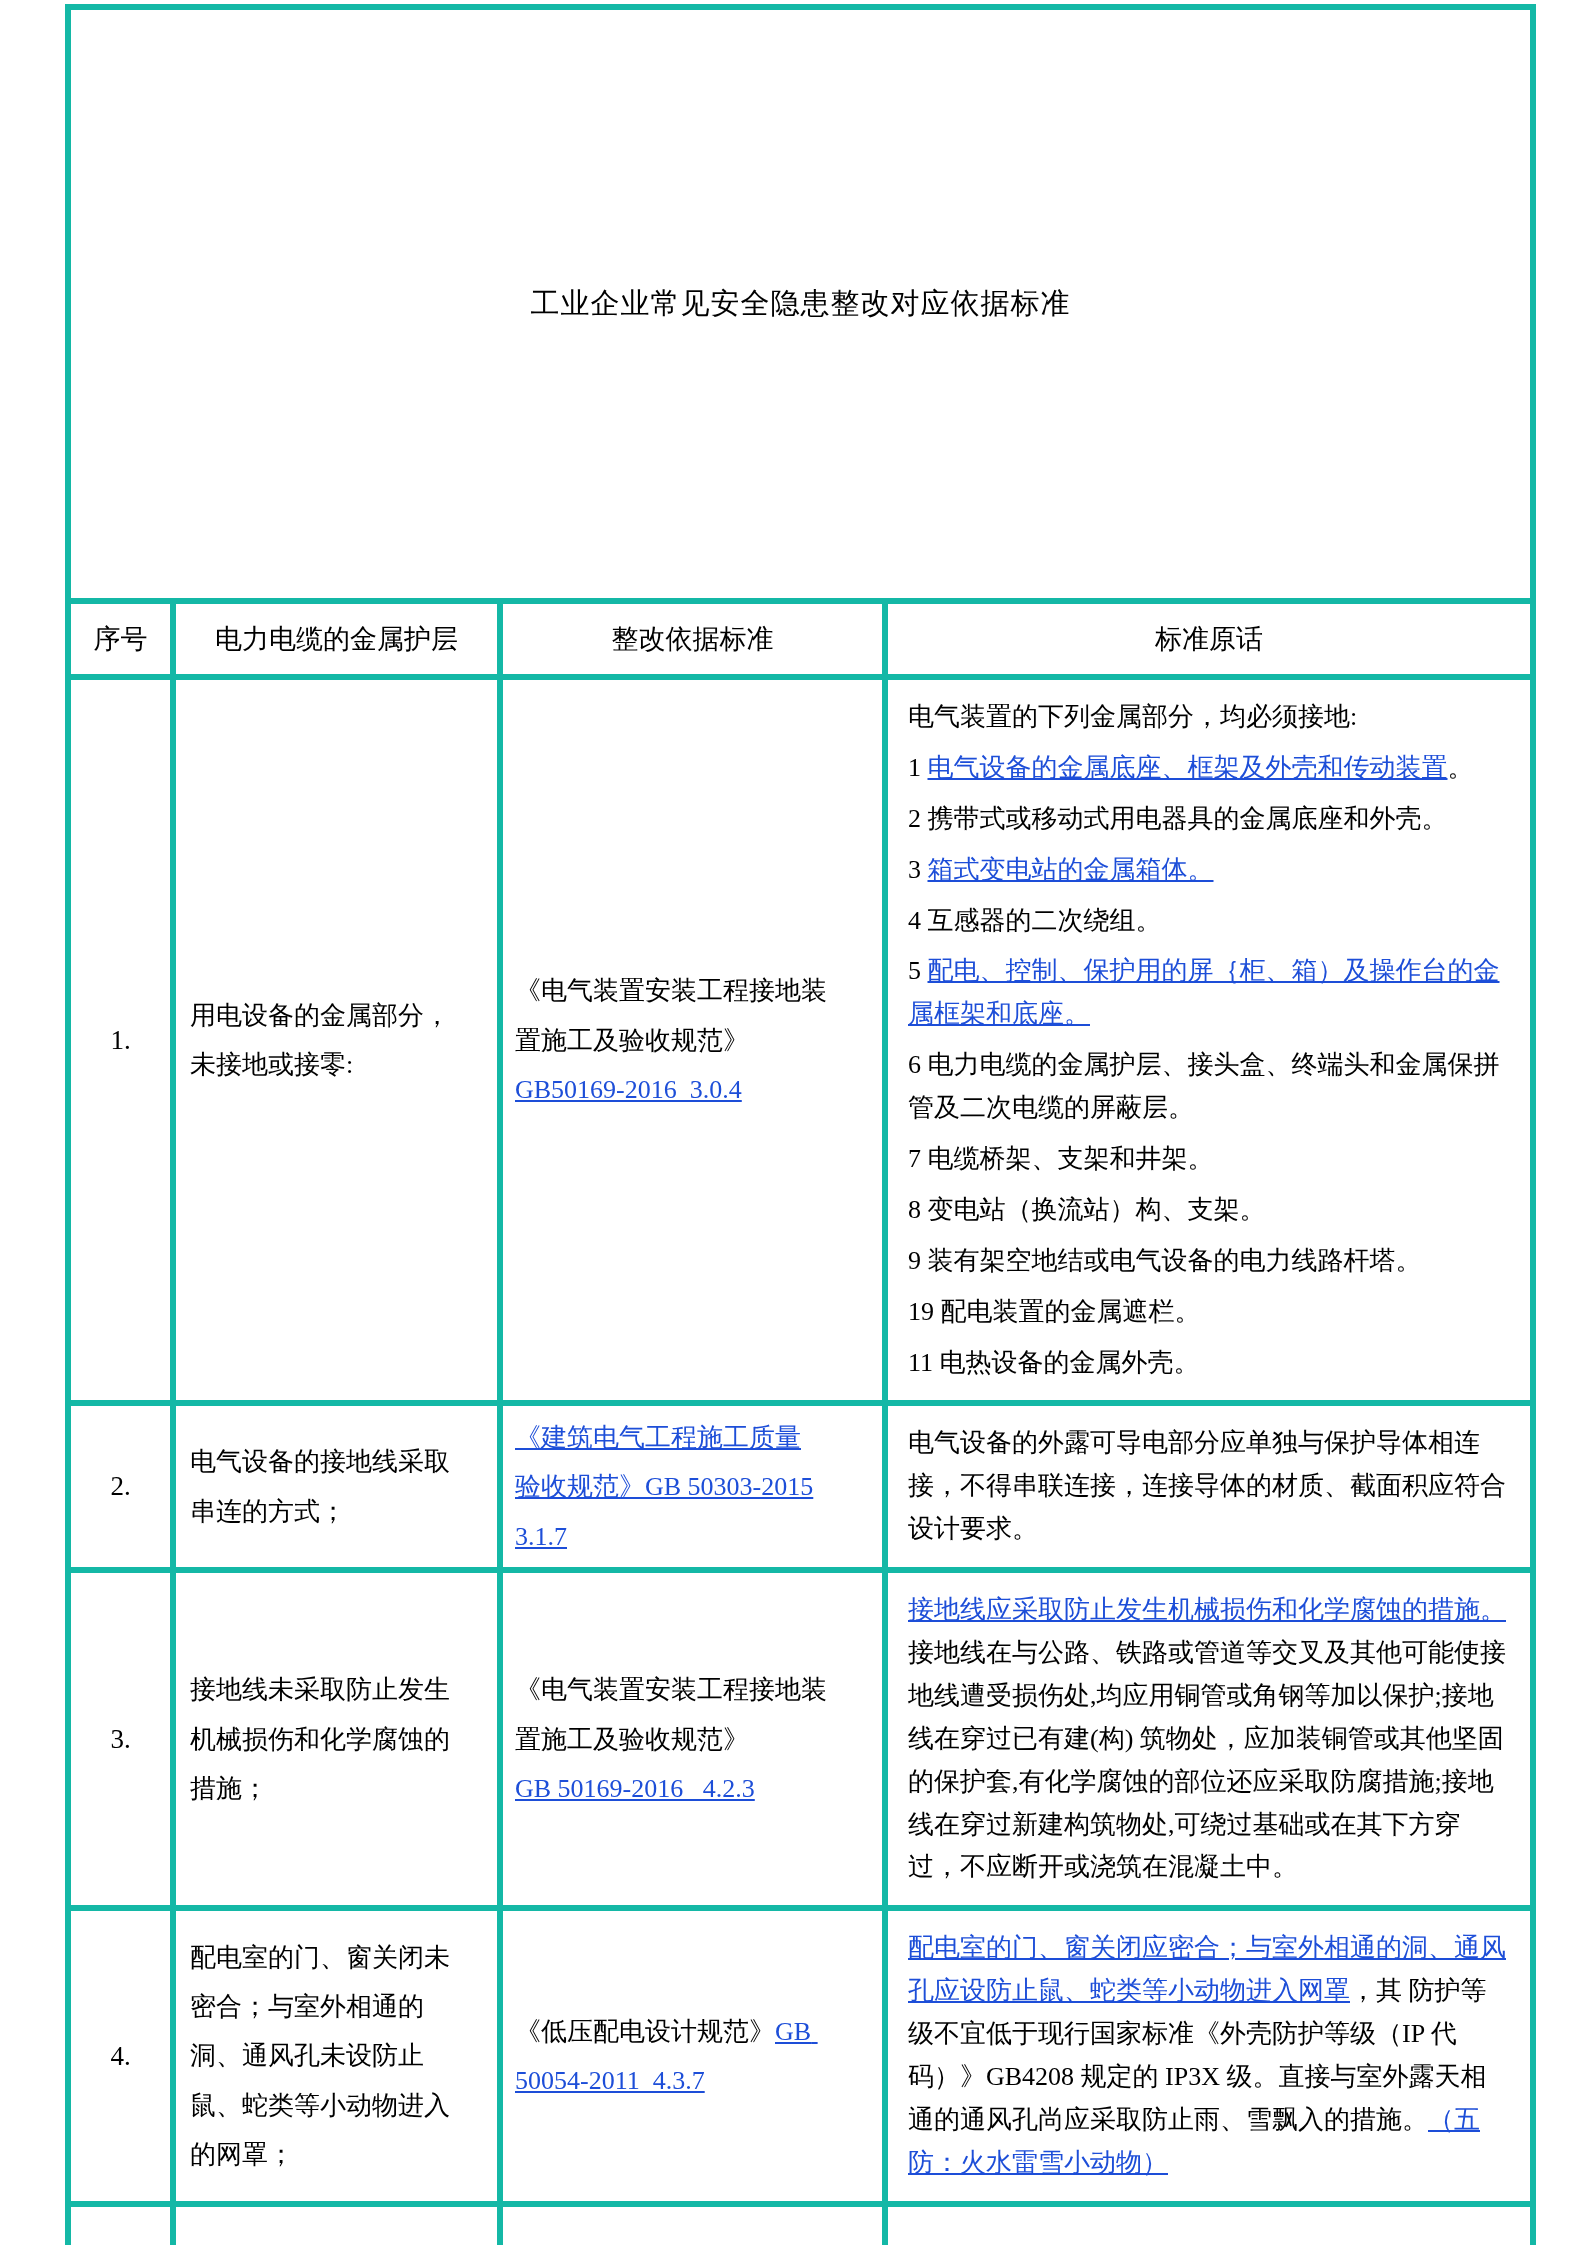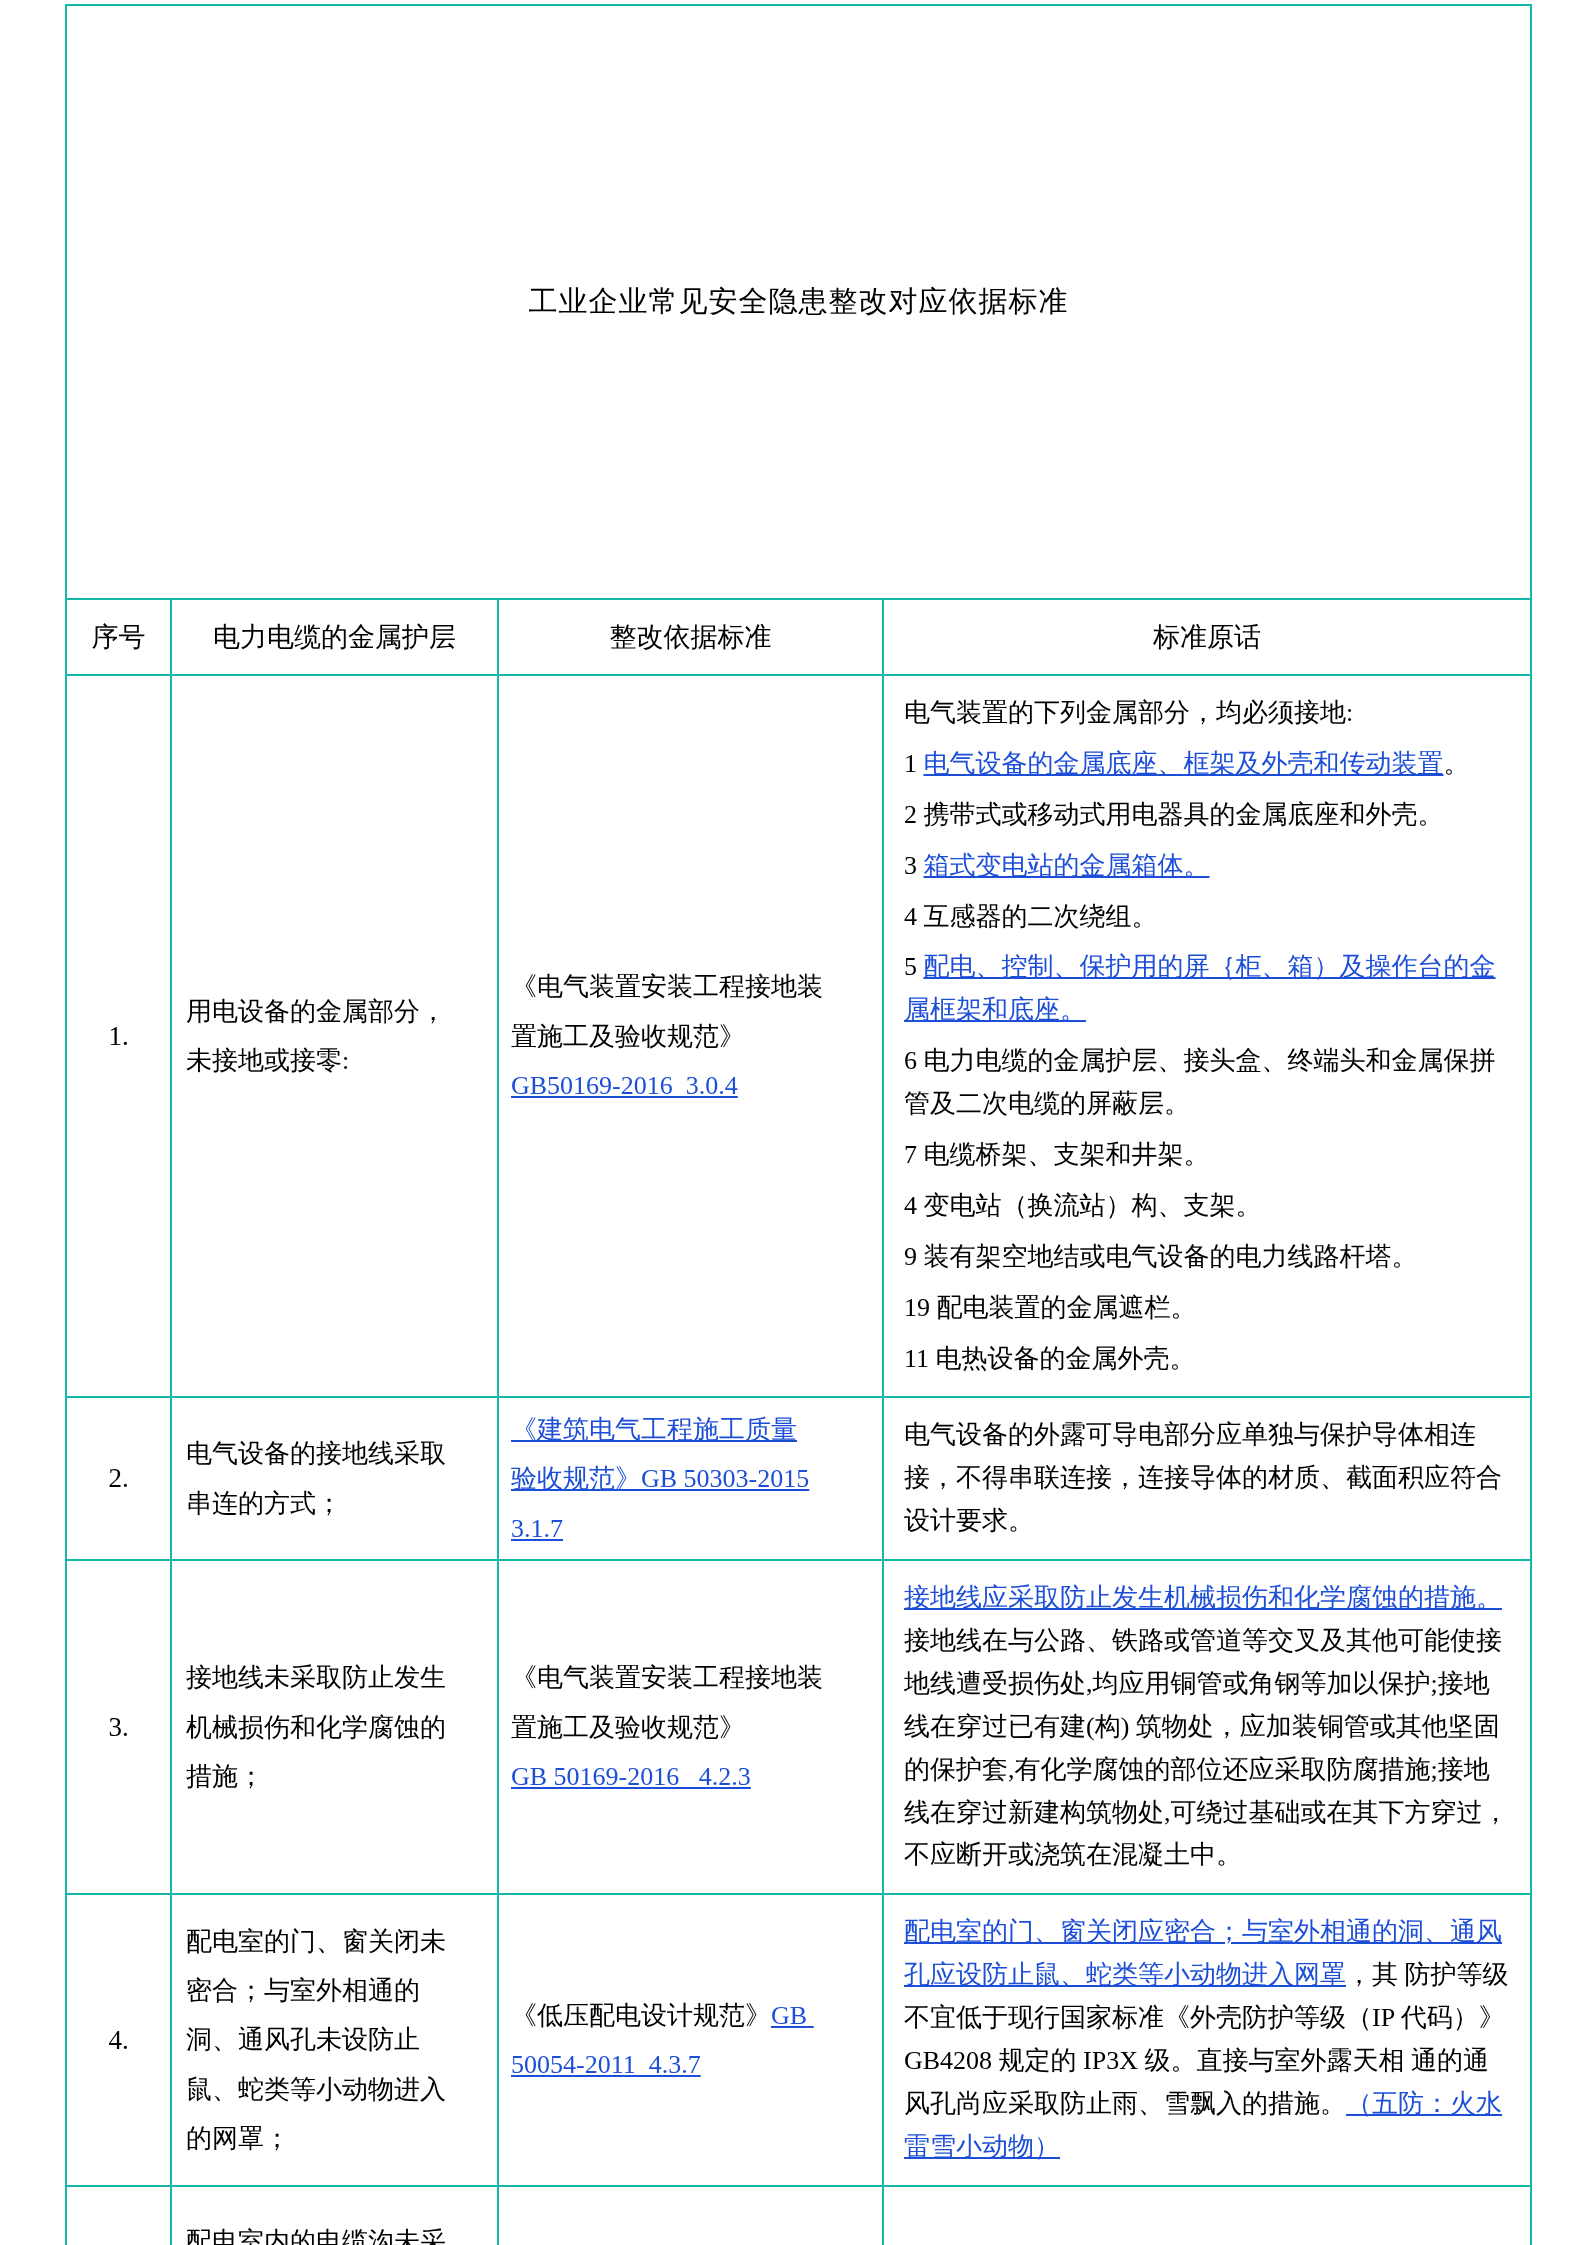--- a/index.html
+++ b/index.html
@@ -9,21 +9,21 @@
     color:#000;
     -webkit-font-smoothing:antialiased;
   }
   .sheet{width:1587px;min-height:2245px;background:#fff;box-sizing:border-box;padding:4px 57px 13px 65px;}
   table.std{
     width:1465px;
     border-collapse:collapse;
     table-layout:fixed;
   }
   table.std td,table.std th{
-    border:2px solid #14b8a6;
+    border:6px solid #14b8a6;
     box-sizing:border-box;
     vertical-align:middle;
     font-weight:normal;
   }
   .title-row td{
     height:73px;text-align:center;font-size:29px;font-weight:bold;letter-spacing:1px;
   }
   .section-row td{
     height:93px;text-align:center;font-size:31px;font-weight:bold;letter-spacing:1px;
   }
@@ -76,21 +76,21 @@
 </span><span class="red">GB50169-2016  3.0.4</span></td>
           <td class="c-standard">
             <div class="para"><span>电气装置的下列金属部分，均必须接地:</span></div>
             <div class="para"><span>1 </span><span class="red">电气设备的金属底座、框架及外壳和传动装置</span><span>。</span></div>
             <div class="para"><span>2 携带式或移动式用电器具的金属底座和外壳。</span></div>
             <div class="para"><span>3 </span><span class="red">箱式变电站的金属箱体。</span></div>
             <div class="para"><span>4 互感器的二次绕组。</span></div>
             <div class="para"><span>5 </span><span class="red">配电、控制、保护用的屏｛柜、箱）及操作台的金属框架和底座。</span></div>
             <div class="para"><span>6 电力电缆的金属护层、接头盒、终端头和金属保拼管及二次电缆的屏蔽层。</span></div>
             <div class="para"><span>7 电缆桥架、支架和井架。</span></div>
-            <div class="para"><span>4 变电站（换流站）构、支架。</span></div>
+            <div class="para"><span>8 变电站（换流站）构、支架。</span></div>
             <div class="para"><span>9 装有架空地结或电气设备的电力线路杆塔。</span></div>
             <div class="para"><span>19 配电装置的金属遮栏。</span></div>
             <div class="para"><span>11 电热设备的金属外壳。</span></div>
           </td>
         </tr>
         <tr>
           <td class="c-num">2.</td>
           <td class="c-hazard">电气设备的接地线采取串连的方式；</td>
           <td class="c-basis"><span class="red">《建筑电气工程施工质量
 验收规范》GB 50303-2015

